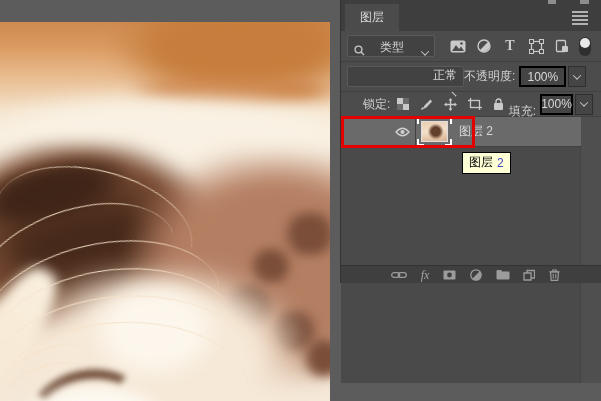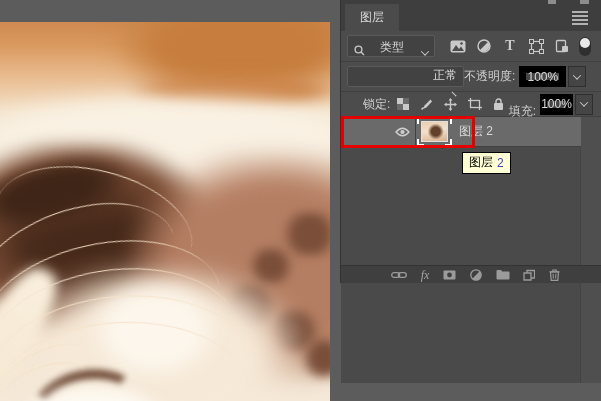--- a/index.html
+++ b/index.html
@@ -57,21 +57,21 @@
   .combo .chev { margin-left:auto; }
   .ficons { flex:1; display:flex; align-items:center; justify-content:space-between; margin-left:14px; padding-right:2px; }
   .ficon { display:flex; align-items:center; justify-content:center; width:18px; height:18px; cursor:pointer; }
   .t-glyph { font-weight:bold; font-size:14px; color:#cccccc; font-family:"Liberation Serif", serif; }
   .toggle-pill { width:12px; height:19px; background:#2f2f2f; border-radius:6px; position:relative; cursor:pointer; }
   .toggle-pill b { position:absolute; left:1px; top:1px; width:10px; height:10px; background:#e8e8e8; border-radius:50%; }
 
   .blend-row { height:30px; }
   .mode-combo { width:117px; height:21px;flex-direction:column; }
   .ctl-label { color:#cfcfcf; white-space:nowrap; }
-  .val-box { height:21px; background:#454545; border:7px solid #000000; display:flex; align-items:center; justify-content:center; cursor:text; }
+  .val-box { height:21px; background:#454545; border:2px solid #000000; display:flex; align-items:center; justify-content:center; cursor:text; }
   .opacity-box { width:47px; margin-left:4px; }
   .fill-box { width:33px; margin-left:4px; }
   .chev-box { width:18px; height:21px; margin-left:2px; background:#454545; border:1px solid #2f2f2f; display:flex; align-items:center; justify-content:center; cursor:pointer; }
 
   .lock-row { height:25px; }
   .lock-icons { display:flex; align-items:center; gap:11px; margin-left:7px; }
   .licon { display:flex; align-items:center; justify-content:center; cursor:pointer; }
   .fill-label { margin-left:auto;margin-top:14px; }
 
   .layers-list { position:relative; height:266px; background:#4a4a4a; }

